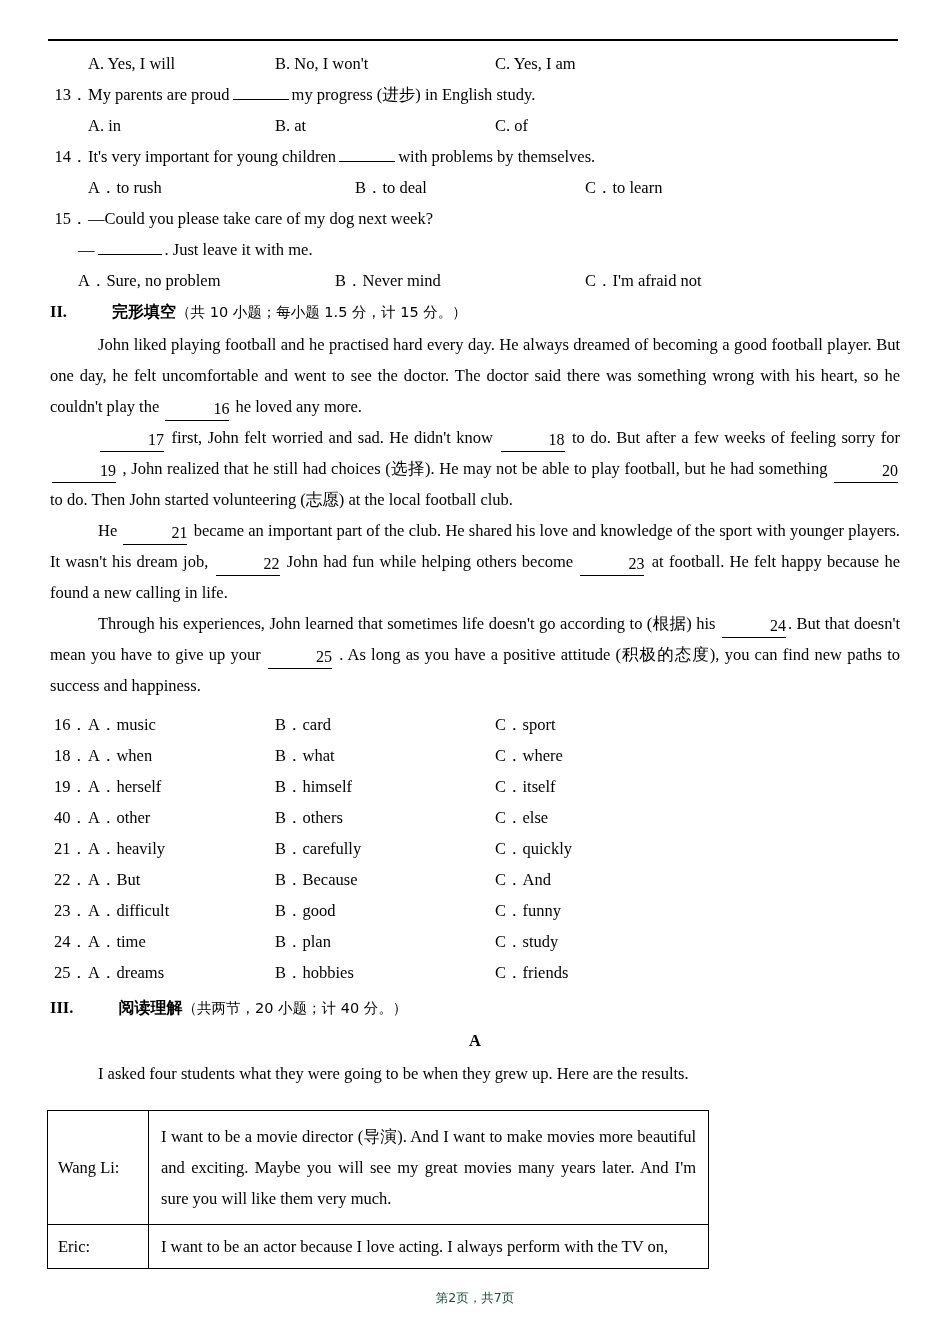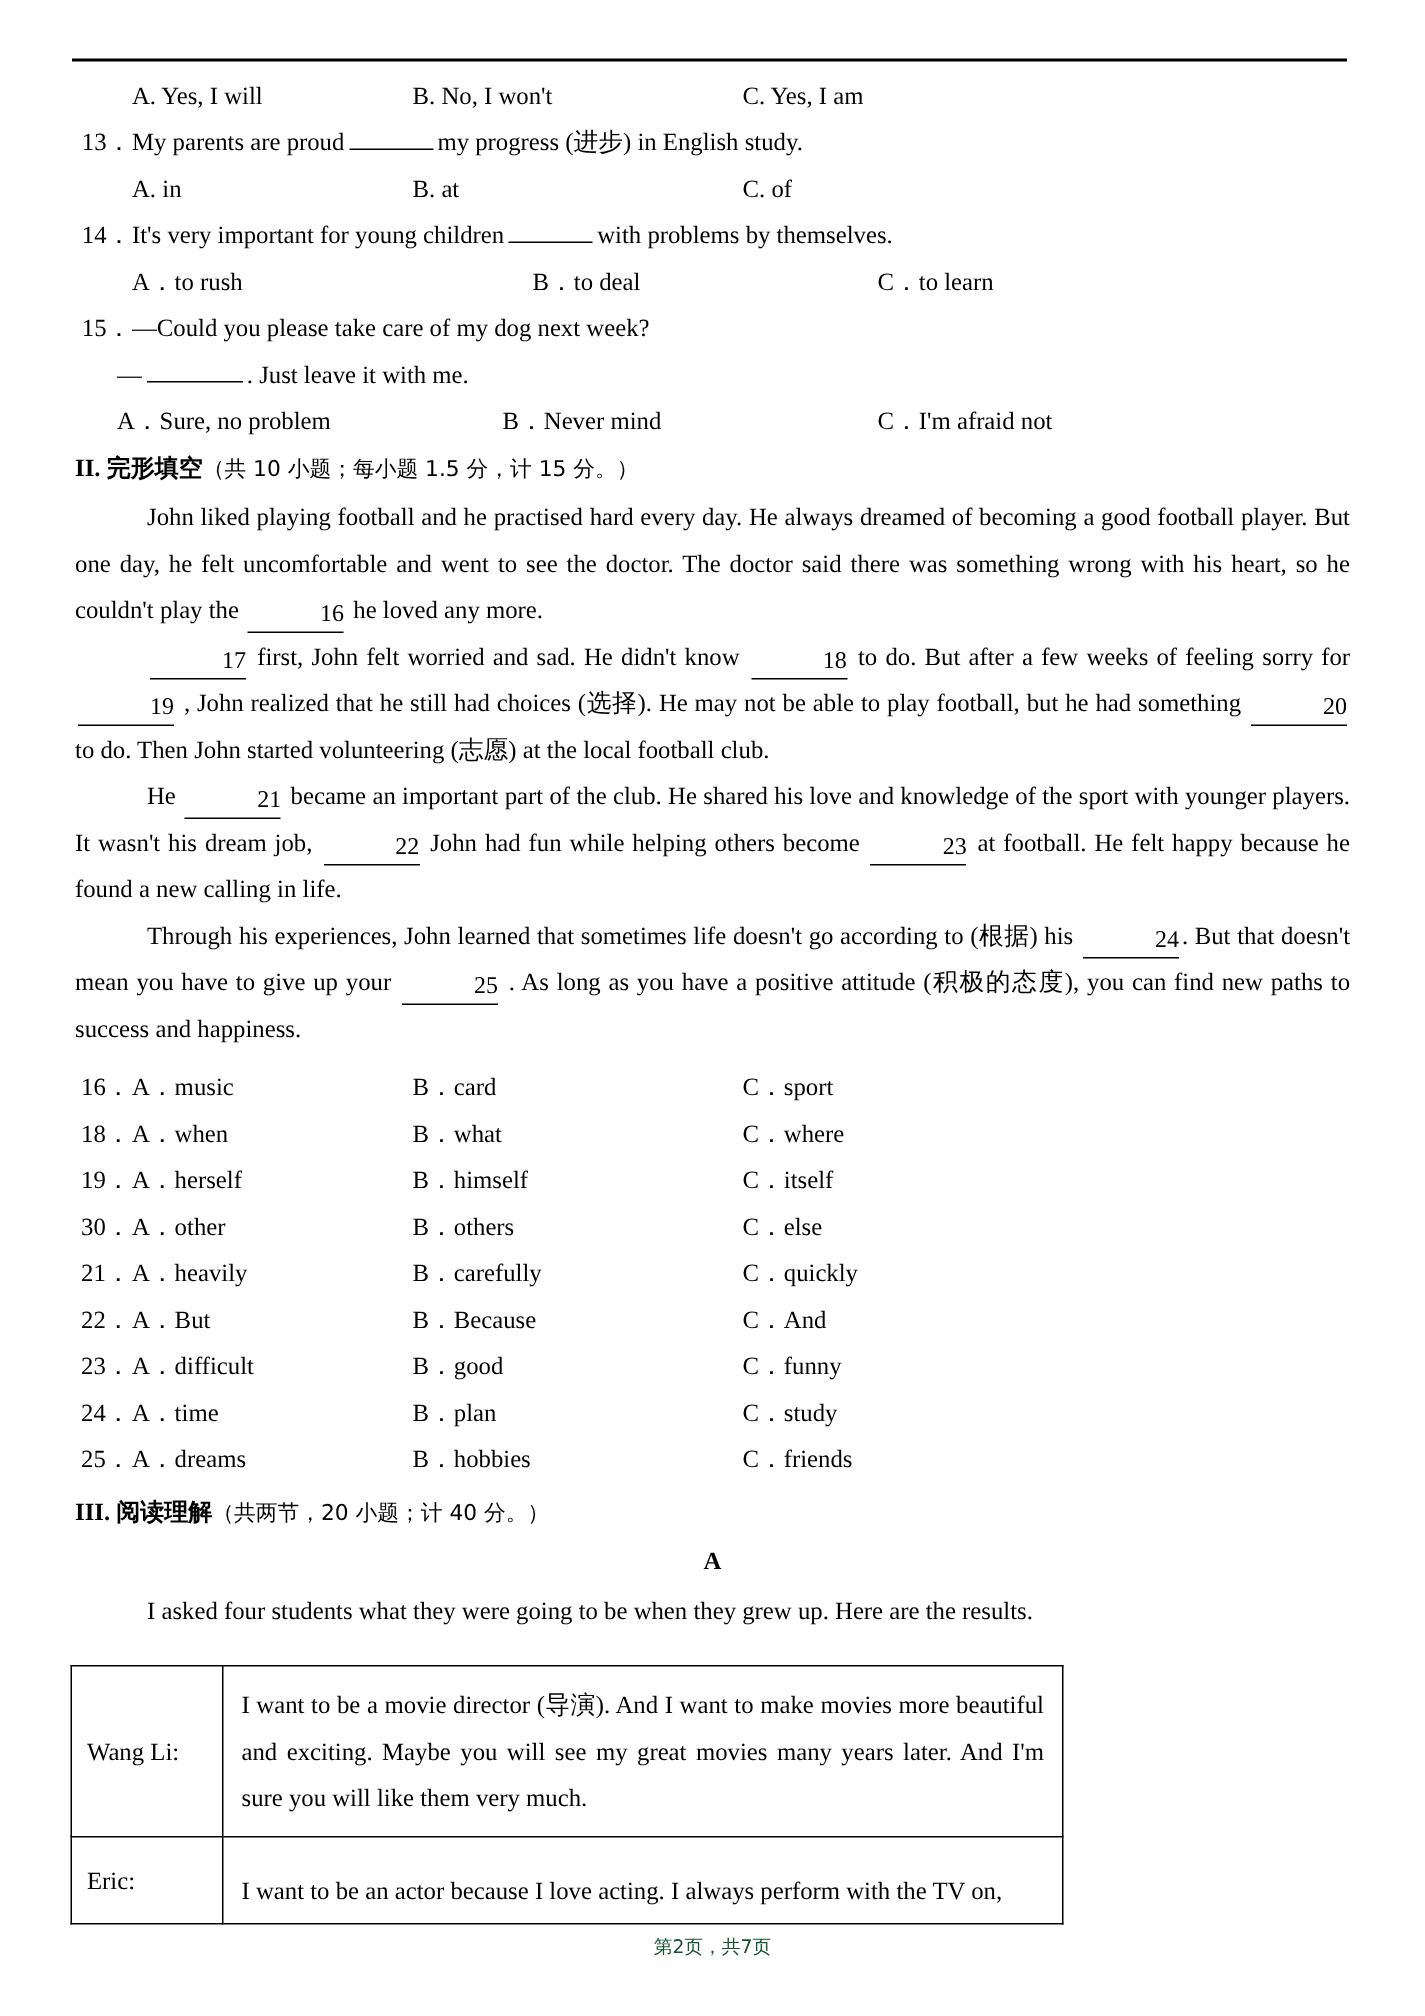--- a/index.html
+++ b/index.html
@@ -100,20 +100,21 @@
     white-space: nowrap;
   }
   .section-head .rom {
     font-weight: bold;
     font-family: "Liberation Serif", serif;
   }
   .section-head .cn {
     font-weight: bold;
     font-family: "DejaVu Sans", "Liberation Sans", sans-serif;
     font-size: 16px;
+    margin-left: 41px;
   }
   .section-head .cn-normal {
     font-family: "DejaVu Sans", "Liberation Sans", sans-serif;
     font-size: 14.5px;
     font-weight: normal;
   }
 
   
   .passage {
     position: relative;
@@ -180,21 +181,21 @@
     padding-right: 4px;
     line-height: 31px;
     vertical-align: middle;
   }
   .survey-table td.body {
     padding: 10px 12px 10px 12px;
     line-height: 31px;
     text-align: justify;
   }
   .survey-table td.body.single {
-    padding-top: 20px;
+    padding-top: 6px;
     padding-bottom: 6px;
   }
 
   
   .footer {
     position: absolute;
     left: 0;
     top: 1290px;
     width: 950px;
     text-align: center;
@@ -279,21 +280,21 @@
         <span class="ob">B．what</span>
         <span class="oc">C．where</span>
       </div>
       <div class="optrow">
         <span class="num">19．</span>
         <span class="oa">A．herself</span>
         <span class="ob">B．himself</span>
         <span class="oc">C．itself</span>
       </div>
       <div class="optrow">
-        <span class="num">30．</span>
+        <span class="num">40．</span>
         <span class="oa">A．other</span>
         <span class="ob">B．others</span>
         <span class="oc">C．else</span>
       </div>
       <div class="optrow">
         <span class="num">21．</span>
         <span class="oa">A．heavily</span>
         <span class="ob">B．carefully</span>
         <span class="oc">C．quickly</span>
       </div>

